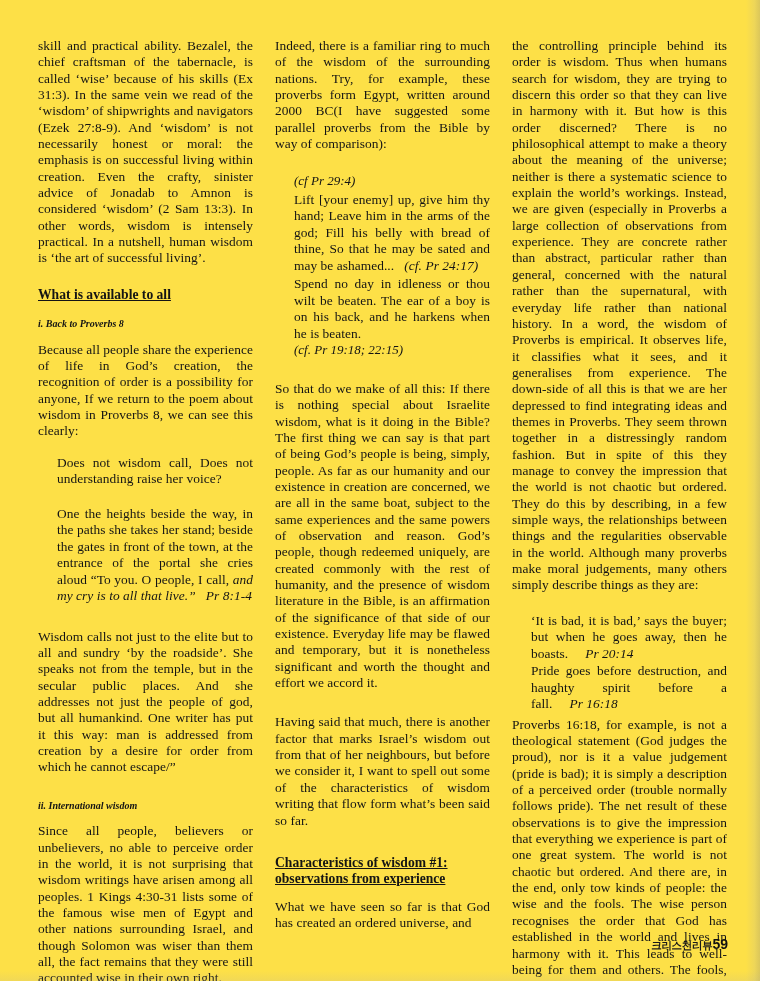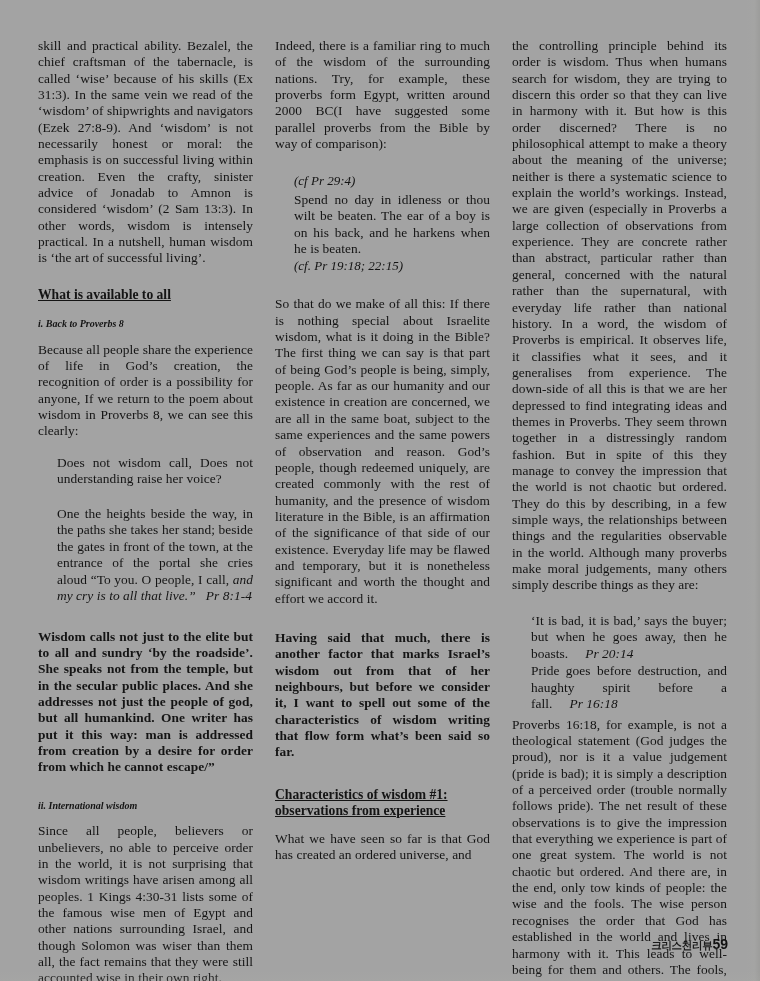--- a/index.html
+++ b/index.html
@@ -12,21 +12,21 @@
     height: 981px;
     position: relative;
     font-family: "Liberation Serif", "DejaVu Serif", serif;
     color: #141414;
     overflow: hidden;
   }
 
   .page {
     position: absolute;
     inset: 0;
-    background: #a3a3a3;
+    background: #fde047;
   }
 
   
   .scan-edge-right {
     position: absolute;
     top: 0;
     right: 0;
     width: 14px;
     height: 981px;
     background: linear-gradient(to right, rgba(255,255,255,0) 0%, rgba(170,170,165,0.18) 60%, rgba(140,140,135,0.30) 100%);
@@ -60,21 +60,21 @@
     margin: 0;
     text-align: justify;
     text-justify: inter-word;
     font-size: 13.4px;
     line-height: 16.35px;
     letter-spacing: 0.05px;
   }
   p.body + p.body { margin-top: 0; }
 
   
-  p.gap { margin-top: 15px; font-weight: bold; }
+  p.gap { margin-top: 15px; }
 
   h2.head {
     margin: 0;
     font-size: 13.6px;
     line-height: 16.4px;
     font-weight: bold;
     text-align: left;
     text-decoration: underline;
   }
   h2.head.spaced { margin-top: 20px; }
@@ -167,20 +167,23 @@
     </div>
 
     <div class="col">
 
       <p class="body">Indeed, there is a familiar ring to much of the wisdom of the surrounding nations. Try, for example, these proverbs form Egypt, written around 2000 BC(I have suggested some parallel proverbs from the Bible by way of comparison):</p>
 
       <div class="quote" style="margin-top:21px">
         <span class="cite">(cf Pr 29:4)</span>
       </div>
 
+      <div class="quote" style="margin-top:2px">
+        <p><span>Lift [your enemy] up, give him thy hand; Leave him in the arms of the god; Fill his belly with bread of thine, So that he may be sated and may be ashamed...</span>&nbsp;&nbsp;&nbsp;<span class="cite-inline">(cf. Pr 24:17)</span></p>
+      </div>
 
       <div class="quote" style="margin-top:2px">
         <p>Spend no day in idleness or thou wilt be beaten. The ear of a boy is on his back, and he harkens when he is beaten.</p>
         <span class="cite">(cf. Pr 19:18; 22:15)</span>
       </div>
 
       <p class="body" style="margin-top:22px">So that do we make of all this: If there is nothing special about Israelite wisdom, what is it doing in the Bible? The first thing we can say is that part of being God’s people is being, simply, people. As far as our humanity and our existence in creation are concerned, we are all in the same boat, subject to the same experiences and the same powers of observation and reason. God’s people, though redeemed uniquely, are created commonly with the rest of humanity, and the presence of wisdom literature in the Bible, is an affirmation of the significance of that side of our existence. Everyday life may be flawed and temporary, but it is nonetheless significant and worth the thought and effort we accord it.</p>
 
       <p class="body gap" style="margin-top:23px">Having said that much, there is another factor that marks Israel’s wisdom out from that of her neighbours, but before we consider it, I want to spell out some of the characteristics of wisdom writing that flow form what’s been said so far.</p>
 

